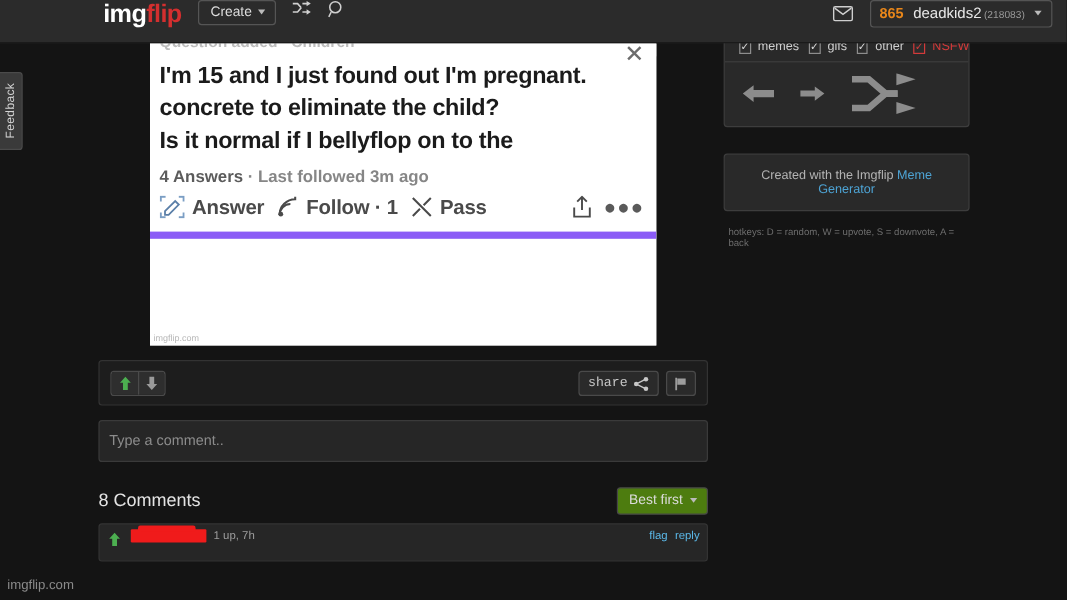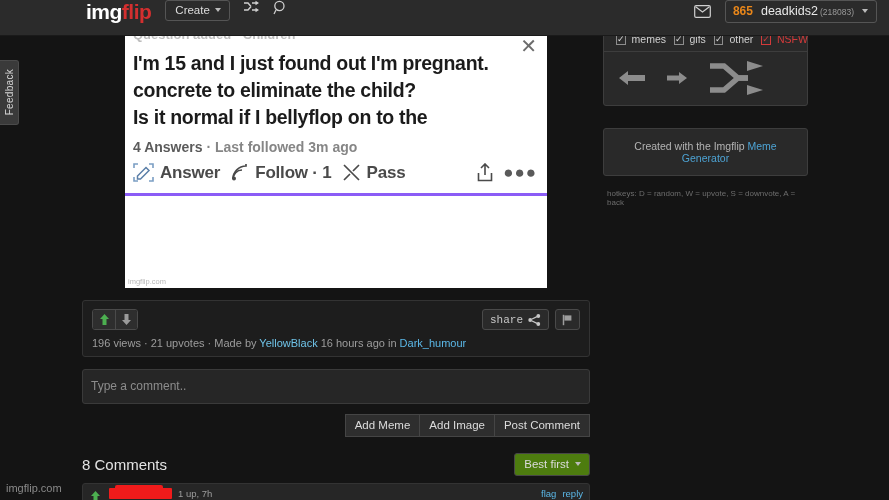--- a/index.html
+++ b/index.html
@@ -124,21 +124,21 @@
   }
   .meta-line {
     padding: 8px 0 0 8px;
     color: #868686; font-size: 14px; font-weight: 600;
   }
   .meta-line b { color: #5b5b5b; }
   .action-row {
     display: flex; align-items: center;
     padding: 8px 10px 10px 8px;
     gap: 10px;
-    border-bottom: 3px solid #8b5cf6;
+    border-bottom: 6px solid #8b5cf6;
   }
   .act {
     display: flex; align-items: center; gap: 6px;
     color: #4a4a4a; font-size: 17px; font-weight: bold;
   }
   .act .lbl { letter-spacing: -0.2px; }
   .spacer-flex { margin-left: auto; }
   .dots { color: #5a5a5a; font-size: 17px; font-weight: bold; letter-spacing: 1px;}
   .lc-row {
     display: flex; align-items: center;
@@ -439,32 +439,24 @@
             </svg>
         </div>
         <div class="flag-btn">
           <svg width="11" height="12" viewBox="0 0 11 12">
               <path d="M1.5 0.8 V11.2" stroke="#9d9d9d" stroke-width="1.5"></path>
               <path d="M2.4 1.4 H9.4 V6.6 H2.4 Z" fill="#9d9d9d"></path>
             </svg>
         </div>
       </div>
     </div>
-    <div class="stat-line">
-      <span>196 views</span><span> · </span><span>21 upvotes</span><span> · Made by </span><a href="#" class="yellow">YellowBlack</a><span> 16 hours ago in </span><a href="#">Dark_humour</a>
-    </div>
   </div>
 
   <div class="composer">
     <textarea class="c-input" placeholder="Type a comment.." style=""></textarea>
-    <div class="c-btns">
-      <div class="cb">Add Meme</div>
-      <div class="cb">Add Image</div>
-      <div class="cb">Post Comment</div>
-    </div>
   </div>
 
   <div class="comments-head">
     <div class="c-title">8 Comments</div>
     <div class="best-first">
       <span>Best first</span>
       <span class="caret-d"></span>
     </div>
   </div>
 

